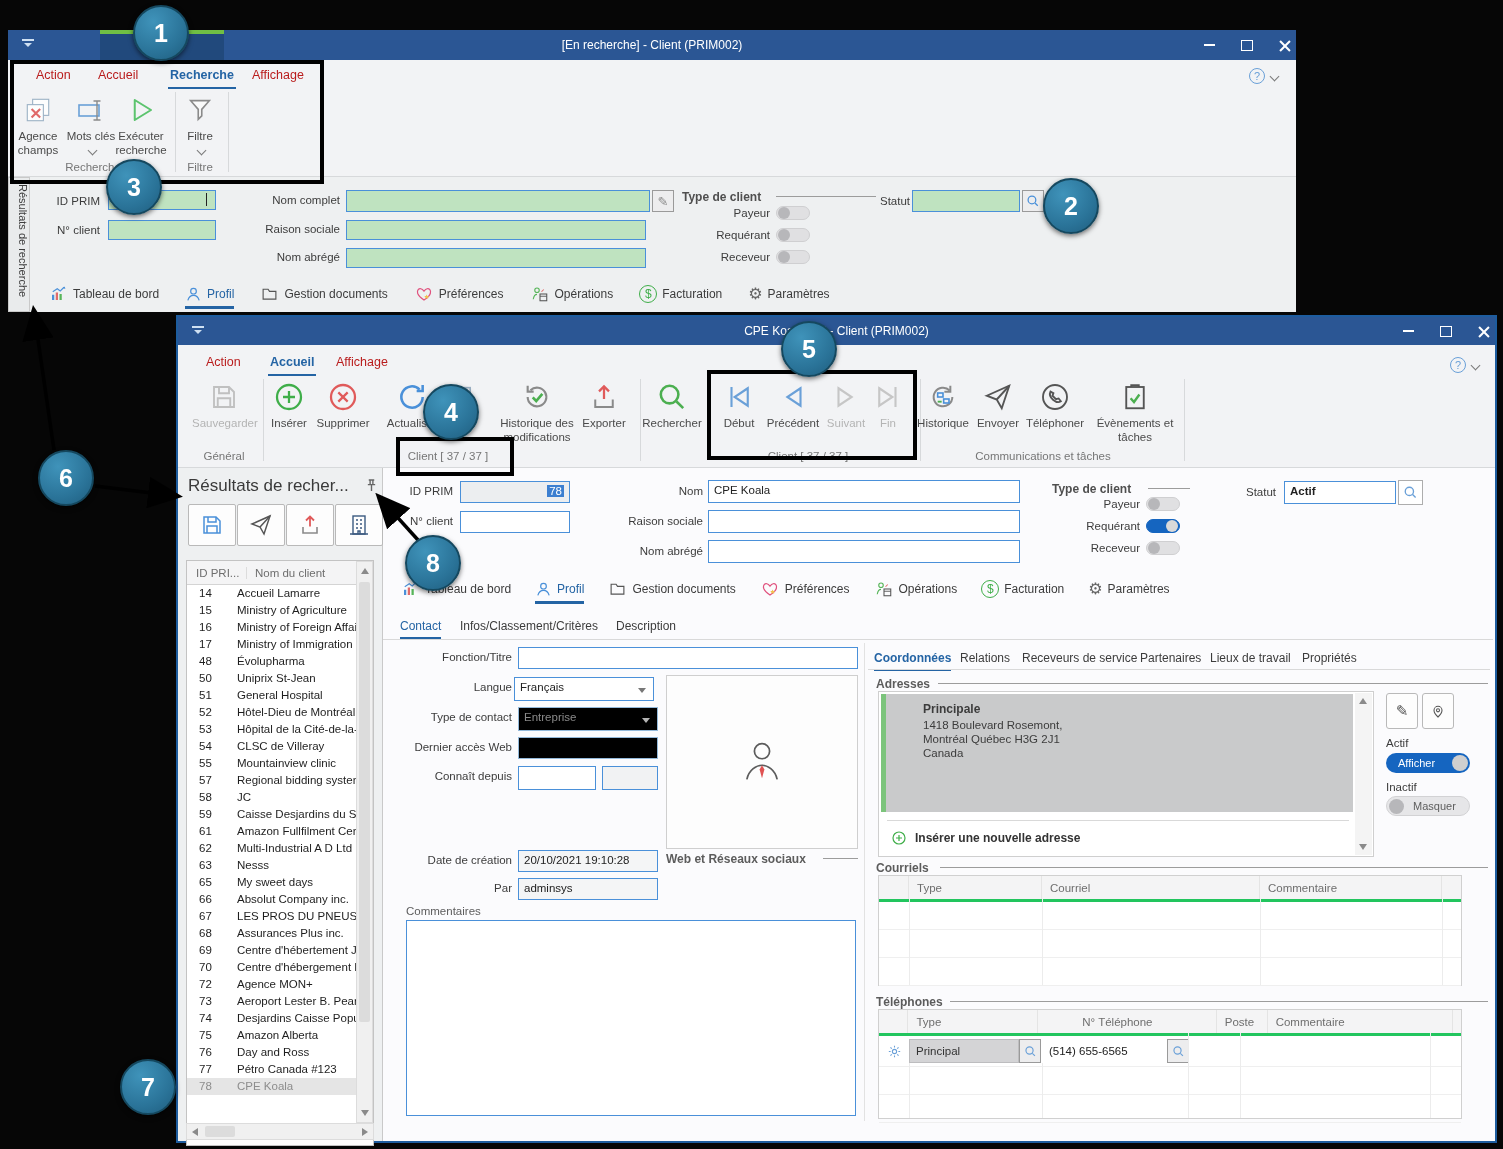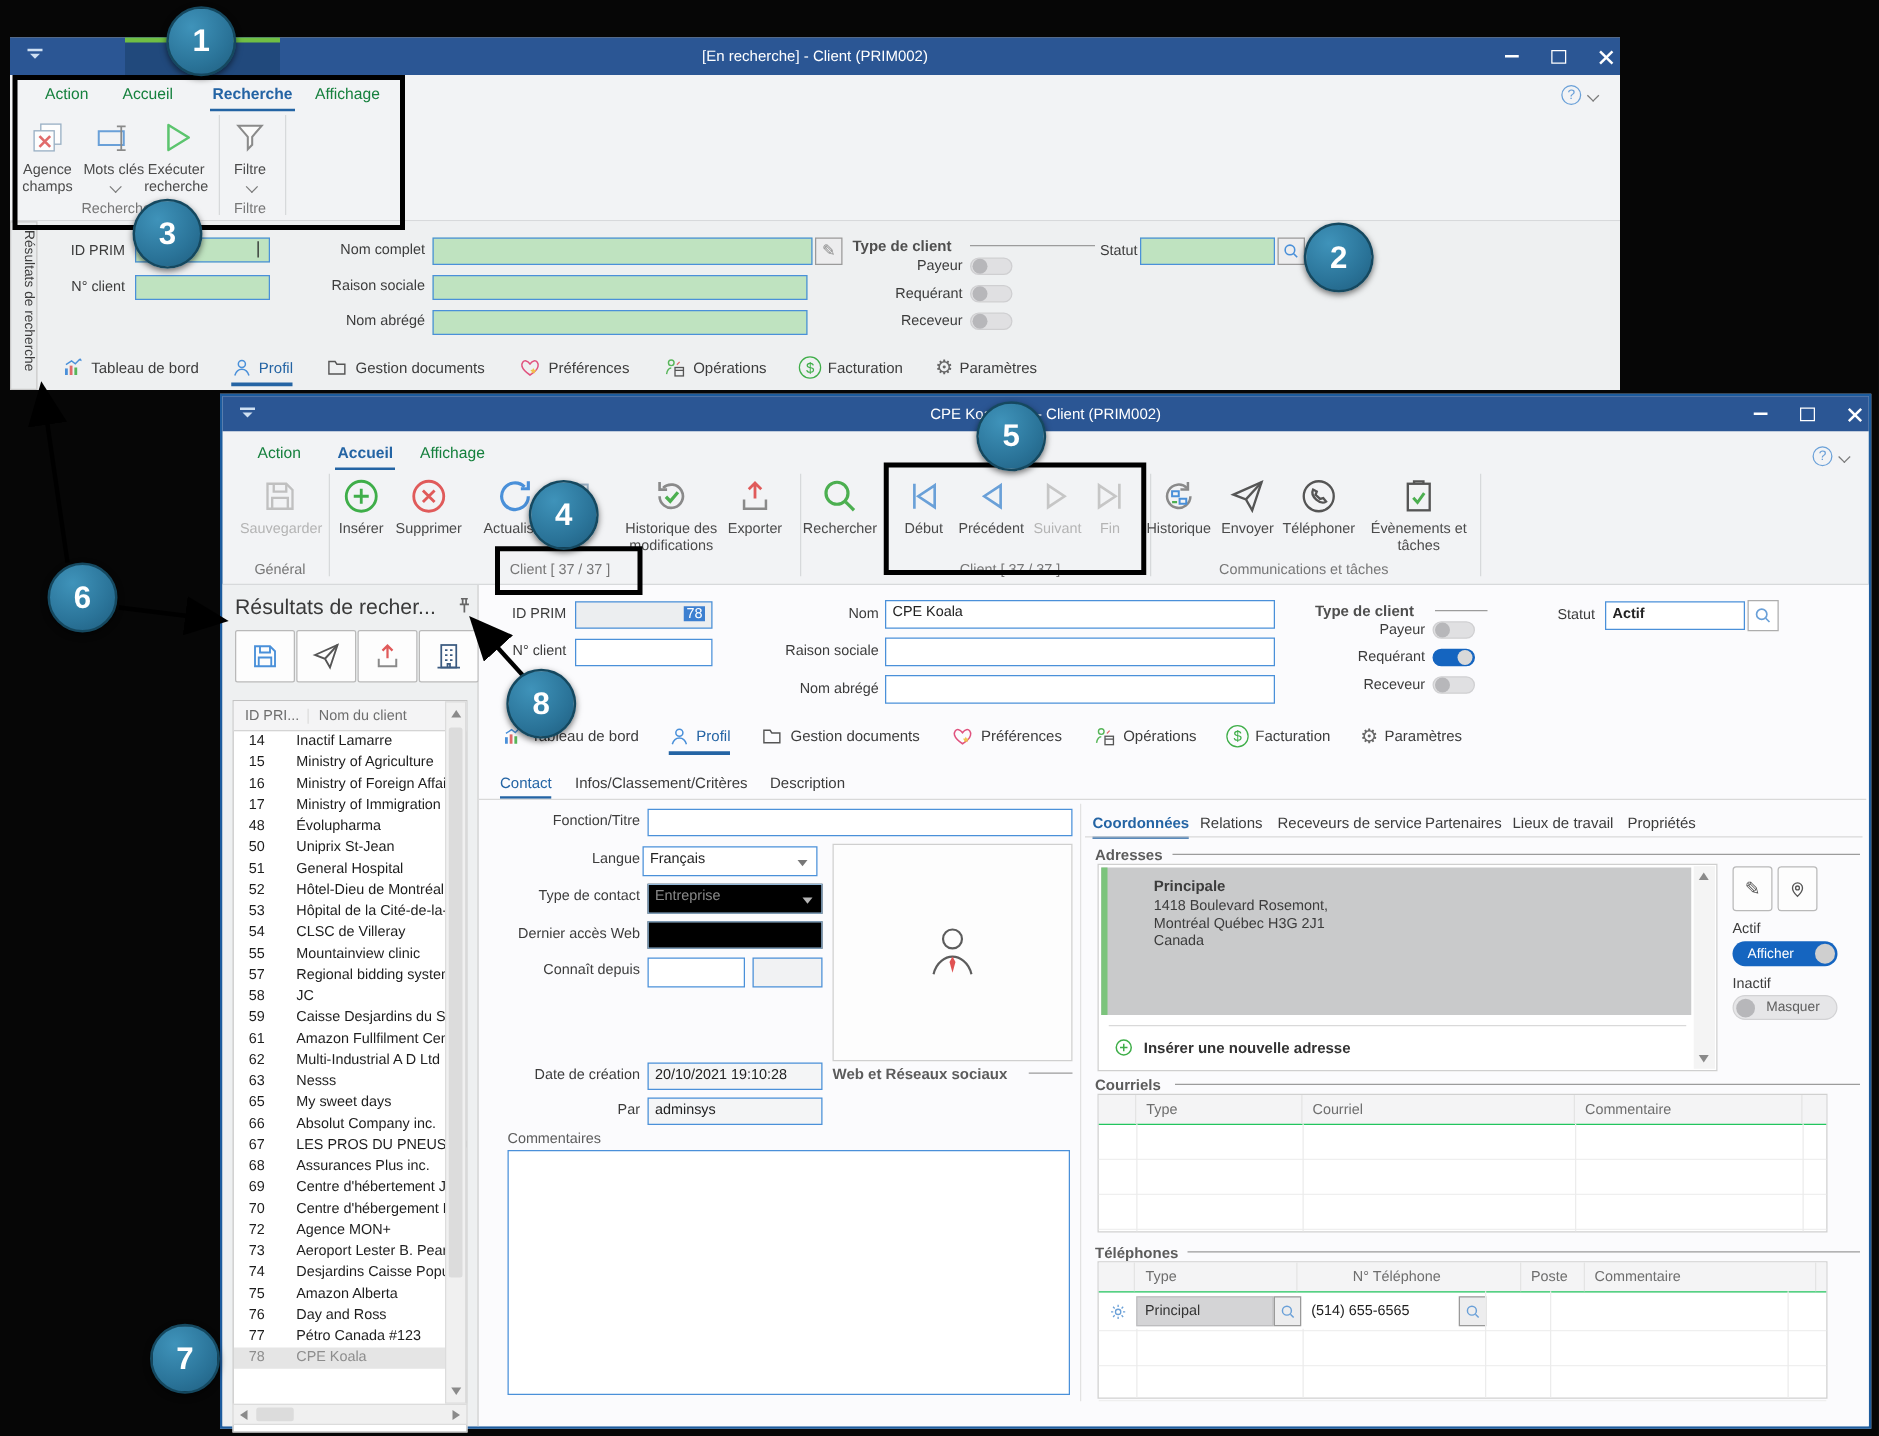--- a/index.html
+++ b/index.html
@@ -9,21 +9,21 @@
   .titlebar{position:absolute;left:0;top:0;right:0;height:30px;background:#2b5694;color:#fff;}
   .wtitle{position:absolute;top:8px;left:0;width:100%;text-align:center;font-size:12px;color:#fff;}
   .qat{position:absolute;left:14px;top:9px;width:12px;height:10px;border-top:2px solid #cfe0f2;}
   .qat:after{content:"";position:absolute;left:2px;top:2px;border:4px solid transparent;border-top-color:#cfe0f2;}
   .wc{position:absolute;top:0;right:6px;height:30px;display:flex;align-items:center;gap:26px;}
   .wc .mini{width:11px;height:2px;background:#fff;}
   .wc .maxi{width:10px;height:9px;border:1.5px solid #fff;}
   .wc .clos{position:relative;width:11px;height:11px;}
   .wc .clos:before,.wc .clos:after{content:"";position:absolute;left:5px;top:-1px;width:2px;height:14px;background:#fff;}
   .wc .clos:before{transform:rotate(45deg);} .wc .clos:after{transform:rotate(-45deg);}
-  .rtab{position:absolute;font-size:12.5px;color:#15803d;white-space:nowrap;}
+  .rtab{position:absolute;font-size:12.5px;color:#b91c1c;white-space:nowrap;}
   .rtab.sel{color:#2464a4;font-weight:bold;}
   .rtab.sel:after{content:"";position:absolute;left:-2px;right:-2px;bottom:-7px;height:2px;background:#2464a4;}
   .rbody-border{position:absolute;left:0;right:0;height:1px;background:#d7d9db;}
   .rbtn{position:absolute;text-align:center;font-size:11.5px;color:#4a4a4a;line-height:1.2;}
   .rbtn .ric{display:flex;align-items:center;justify-content:center;height:36px;margin-bottom:2px;}
   .rbtn.dis{color:#b4b4b4;}
   .gl{position:absolute;font-size:11.5px;color:#767676;text-align:center;white-space:nowrap;}
   .vsep{position:absolute;width:1px;background:#d7d9db;}
   .lbl{position:absolute;font-size:11.5px;color:#3c3c3c;white-space:nowrap;}
   .lblr{text-align:right;}
@@ -58,21 +58,21 @@
   .rrows{overflow:hidden;}
   .rrow{display:flex;height:17px;line-height:17px;font-size:11.5px;color:#1e1e1e;}
   .rrow .cid{width:50px;padding-left:12px;box-sizing:border-box;}
   .rrow .cname{flex:1;white-space:nowrap;overflow:hidden;}
   .rrow.sel{background:#e5e5e5;color:#8d8d8d;}
   .sbar{position:absolute;background:#f0f0f0;border:1px solid #dcdcdc;box-sizing:border-box;}
   .sthumb{position:absolute;background:#dcdcdc;border-radius:2px;}
   .sarr{position:absolute;width:0;height:0;}
   
   .gtable{position:absolute;background:#fff;border:1px solid #d0d0d0;box-sizing:border-box;}
-  .ghead{display:flex;height:23px;background:#f4f4f5;border-bottom:1px solid #22c55e;font-size:11.5px;color:#6e6e6e;align-items:center;}
+  .ghead{display:flex;height:23px;background:#f4f4f5;border-bottom:3px solid #22c55e;font-size:11.5px;color:#6e6e6e;align-items:center;}
   .ghead span{padding-left:8px;box-sizing:border-box;border-right:1px solid #e4e4e4;height:100%;display:flex;align-items:center;}
   .erow{height:27px;border-bottom:1px solid #efefef;}
   .colline{position:absolute;width:1px;background:#ececec;}
   
   .callout{position:absolute;width:56px;height:56px;border-radius:50%;background:radial-gradient(circle at 35% 28%,#3f93ba,#2a7398 62%,#1f5d7e);border:2px solid #15485f;color:#fff;font-size:25px;font-weight:bold;display:flex;align-items:center;justify-content:center;z-index:60;box-shadow:0 2px 5px rgba(0,0,0,.55);box-sizing:border-box;}
   .bbox{position:absolute;border:4px solid #000;z-index:50;pointer-events:none;}
   #arrows{position:absolute;left:0;top:0;z-index:55;pointer-events:none;}
   .vstrip{position:absolute;background:#e9ebec;border:1px solid #c9c9c9;box-sizing:border-box;writing-mode:vertical-rl;font-size:11px;color:#3c3c3c;padding-top:6px;padding-left:3px;}
   .ttab{position:absolute;background:#21497c;border-top:4px solid #70bf44;box-sizing:border-box;color:#7dc855;font-size:12px;display:flex;align-items:flex-end;justify-content:center;padding-bottom:4px;}
   .helpq{position:absolute;display:flex;align-items:center;gap:4px;color:#6aa0d8;font-size:12px;}
@@ -458,21 +458,21 @@
           </svg>
       </div>
       <div class="rtable" style="left:8px;top:92px;width:188px;height:586px;">
         <div class="rthead">
           <span class="cid">ID PRI...</span>
           <span class="cname">Nom du client</span>
         </div>
         <div class="rrows" style="height:540px;">
             <div class="rrow">
               <span class="cid">14</span>
-              <span class="cname">Inactif Lamarre</span>
+              <span class="cname">Accueil Lamarre</span>
             </div>
             <div class="rrow">
               <span class="cid">15</span>
               <span class="cname">Ministry of Agriculture</span>
             </div>
             <div class="rrow">
               <span class="cid">16</span>
               <span class="cname">Ministry of Foreign Affair</span>
             </div>
             <div class="rrow">

